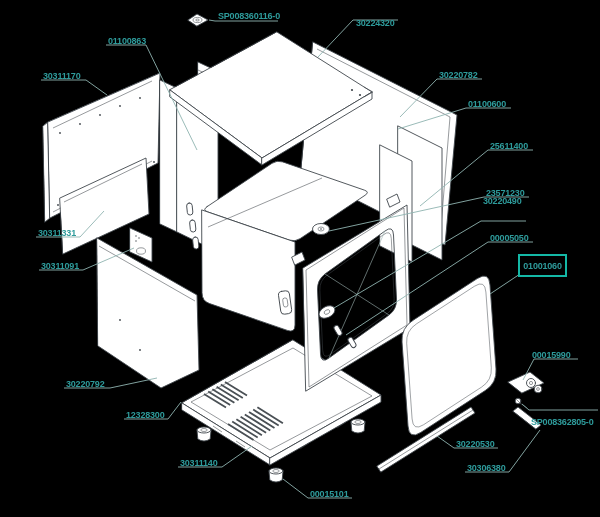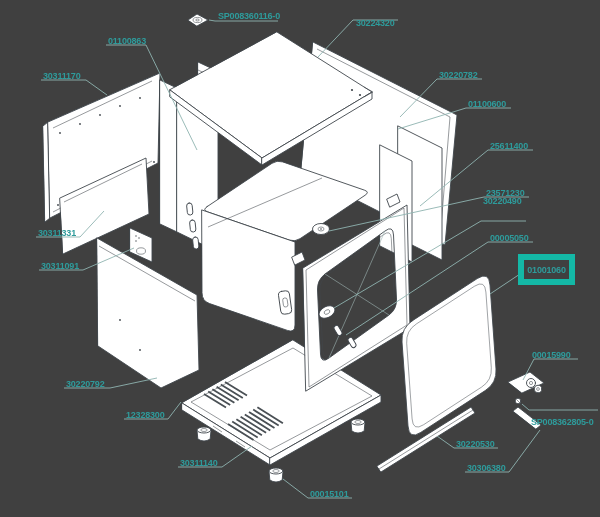--- a/index.html
+++ b/index.html
@@ -1,22 +1,22 @@
 <!DOCTYPE html>
 <html><head>
 <meta charset="utf-8">
 <style>
   html,body { margin:0; padding:0; background:#fff; }
-  .stage { position:relative; width:600px; height:517px; background:#404040; overflow:hidden;
+  .stage { position:relative; width:600px; height:517px; background:#000000; overflow:hidden;
            font-family:"Liberation Sans",sans-serif; }
   .stage svg { position:absolute; left:0; top:0; }
   .callout { position:absolute; font-size:9px; line-height:10px; font-weight:700;
              letter-spacing:-0.2px; color:#2e9b9b; white-space:nowrap; }
   .hlbox { position:absolute; left:518px; top:254px; width:45px; height:19px;
-           border:6px solid #14b8a6; display:flex; align-items:center; justify-content:center; }
+           border:2px solid #14b8a6; display:flex; align-items:center; justify-content:center; }
   .hlbox .callout { position:static; }
   
   .fw   { fill:#ffffff; stroke:#40464c; stroke-width:0.9; stroke-linejoin:round; stroke-linecap:round; }
   .ln   { fill:none; stroke:#40464c; stroke-width:0.9; stroke-linejoin:round; stroke-linecap:round; }
   .thin { fill:none; stroke:#40464c; stroke-width:0.55; stroke-linejoin:round; }
   .xln  { fill:none; stroke:#9fb5b3; stroke-width:0.6; }
   .leader { fill:none; stroke:#8fb3b0; stroke-width:0.9; stroke-linejoin:round; }
   .hatch { fill:none; stroke:#4a5055; stroke-width:1.8; }
   .dot  { fill:#40464c; stroke:none; }
 </style>

